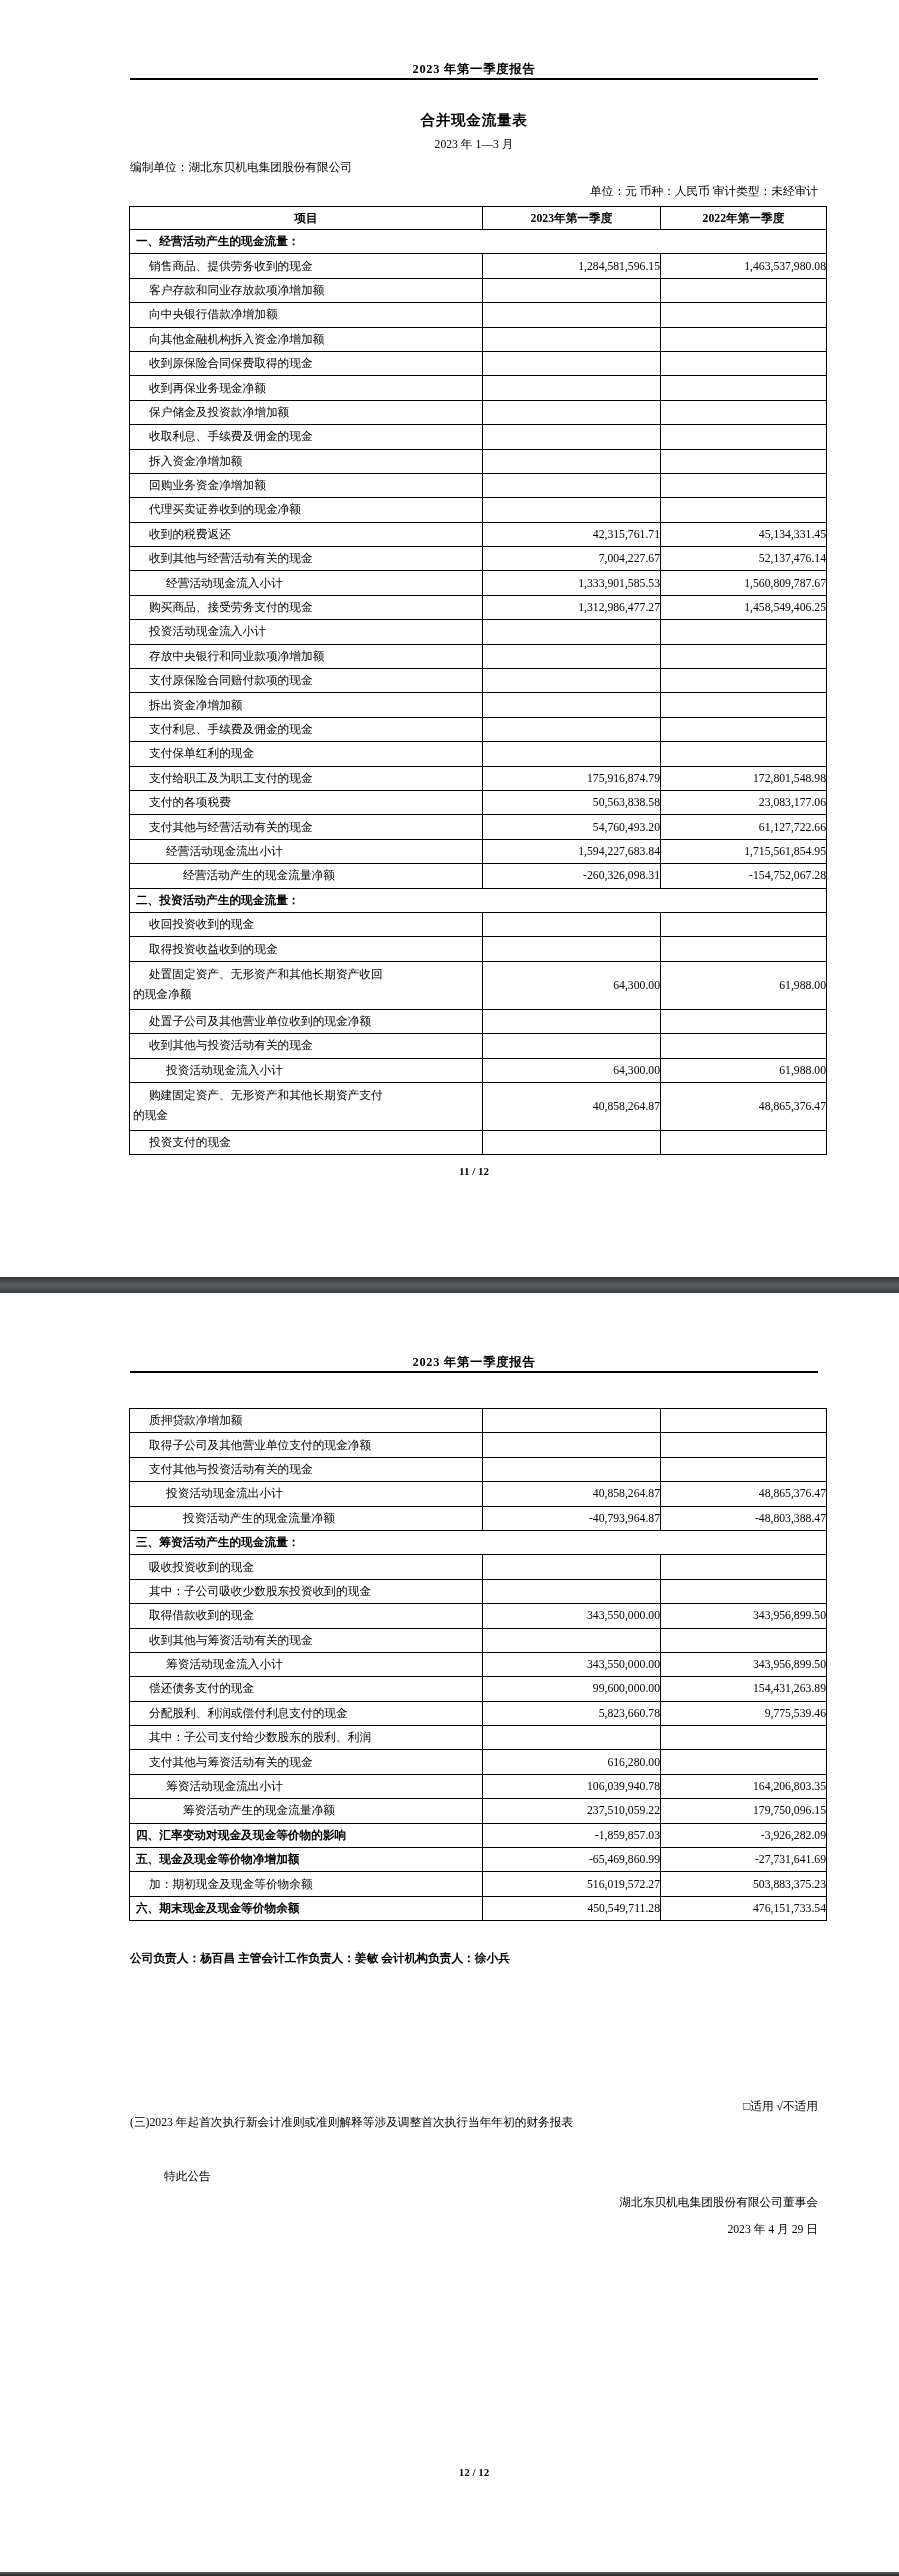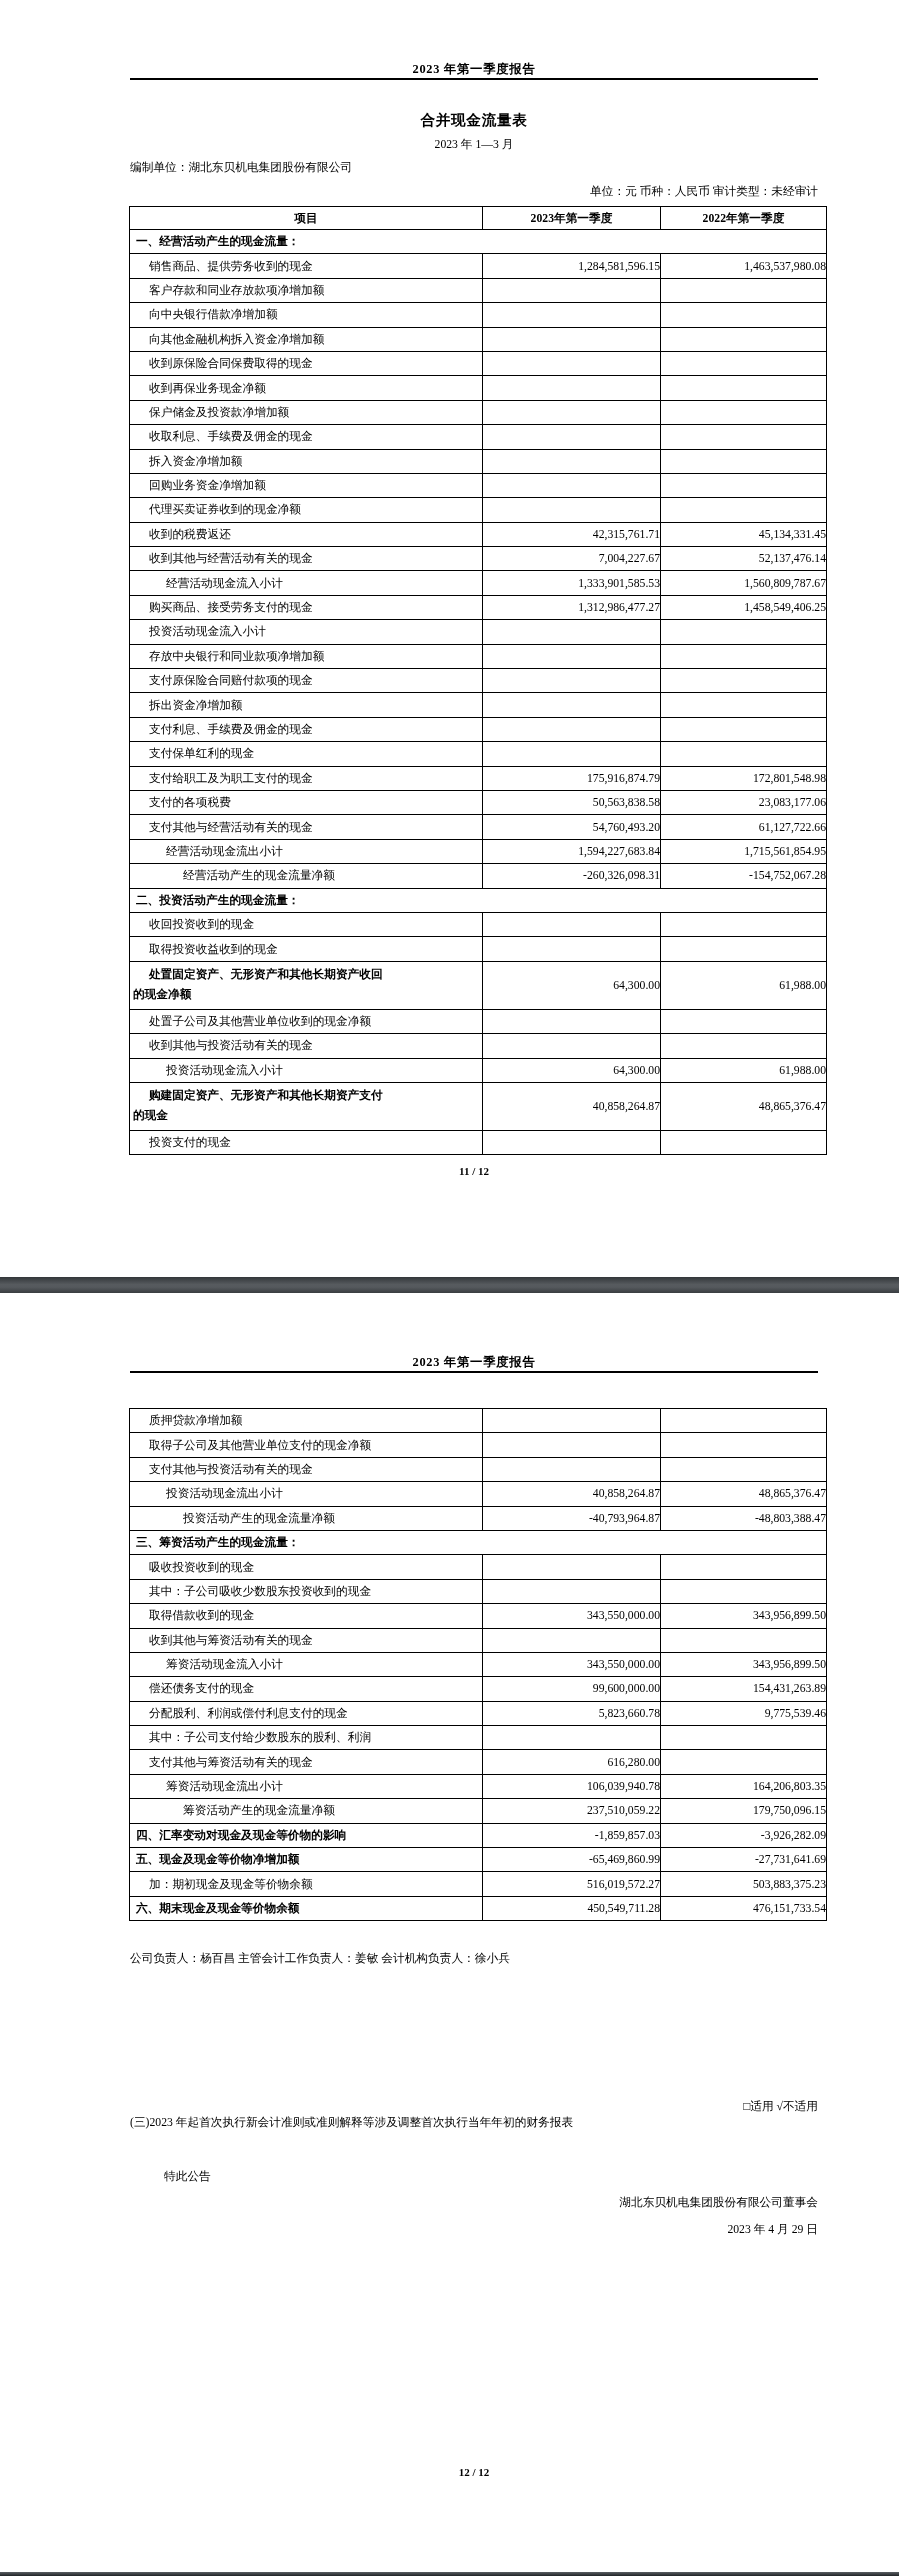--- a/index.html
+++ b/index.html
@@ -41,23 +41,23 @@
   table.cf th{height:22px;font-weight:bold;text-align:center;font-size:11.7px;}
   table.cf td{height:23.4px;}
   td.c-label{text-align:left;padding-left:19px;padding-right:4.4px;}
   td.c-num{text-align:right;padding-right:8.8px;font-size:11.7px;}
   tr.r-section td{font-weight:bold;padding-left:5.9px;height:23.4px;margin-left:20px;}
   tr.r-item td.c-label{padding-left:19px;}
   tr.r-sub1 td.c-label{padding-left:36px;}
   tr.r-sub2 td.c-label{padding-left:53px;}
   tr.r-bold td.c-label{padding-left:5.9px;font-weight:bold;}
   tr.r-wrap td{height:47px;}
-  tr.r-wrap td.c-label{padding-left:2.9px;text-indent:16px;white-space:pre-line;line-height:20px;font-weight:bold;}
-
-  .sig-line{top:658px;font-size:11.7px;text-align:left;}
+  tr.r-wrap td.c-label{padding-left:2.9px;text-indent:16px;white-space:pre-line;line-height:20px;}
+
+  .sig-line{top:658px;font-size:11.7px;text-align:left;font-weight:bold;}
   .note-line{top:778px;font-size:11.7px;text-align:left;margin-top:44px;}
   .apply-line{top:806px;font-size:11.7px;text-align:right;}
   .announce-line{top:876px;font-size:11.7px;text-align:left;padding-left:34px;}
   .board-line{top:902px;font-size:11.7px;text-align:right;}
   .date-line{top:929px;font-size:11.7px;text-align:right;}
 </style>
 </head>
 <body>
 
 <div class="page page1">

